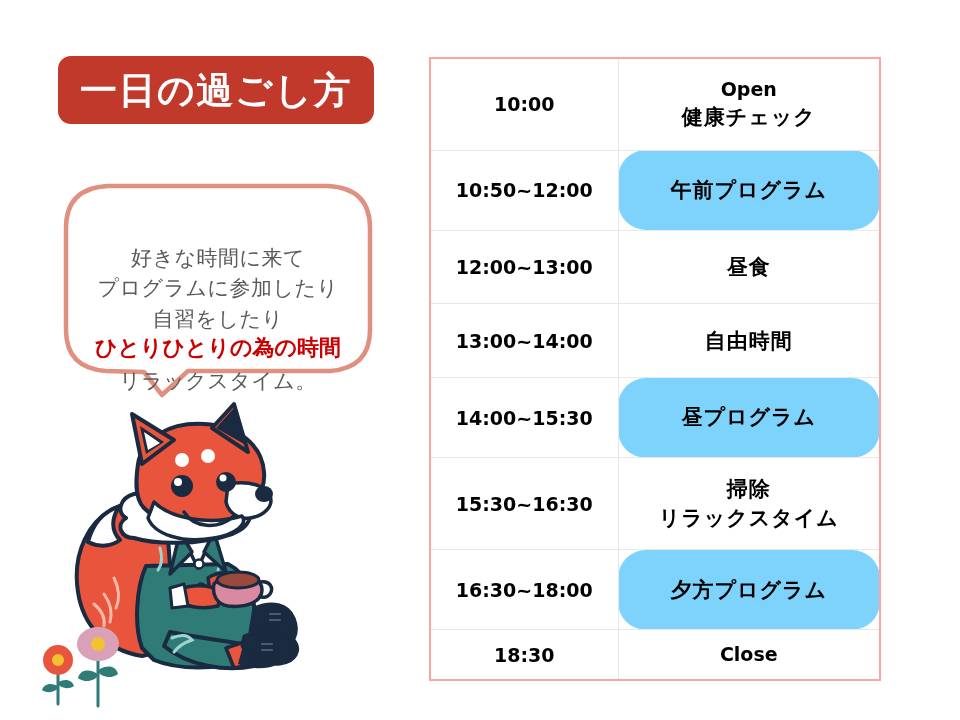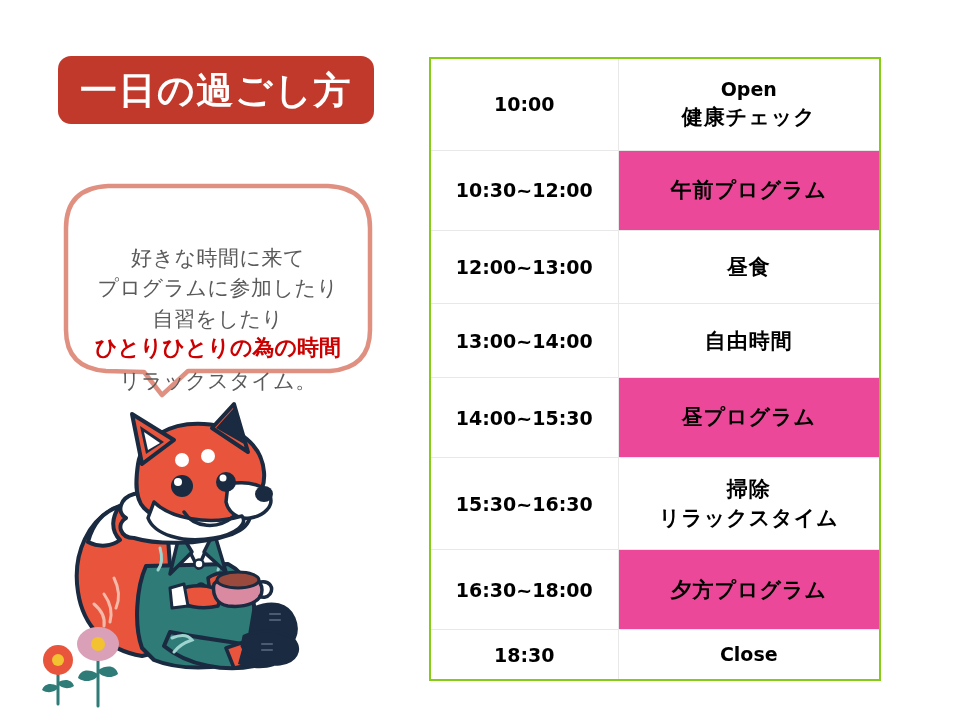--- a/index.html
+++ b/index.html
@@ -121,21 +121,21 @@
     left: 429px;
     top: 57px;
     width: 452px;
     height: 624px;
   }
   table.schedule {
     width: 452px;
     height: 624px;
     border-collapse: collapse;
     table-layout: fixed;
-    border: 2px solid #84cc16;
+    border: 2px solid #fca5a5;
     background: #ffffff;
   }
   table.schedule tr { }
   table.schedule td {
     border: 1px solid #e8e8e8;
     padding: 2px 6px;
     text-align: center;
     vertical-align: middle;
     font-family: "DejaVu Sans", "Liberation Sans", sans-serif;
     color: #000000;
@@ -149,21 +149,22 @@
     white-space: nowrap;
   }
   td.activity-cell {
     width: 262px;
     font-size: 21px;
     font-weight: bold;
     line-height: 1.35;
     margin-left: 36px;
   }
   td.activity-cell.highlight {
-    background: #ec4899;
+    background: #7dd3fc;
+    border-radius: 28px;
   }
   .act-line { display: block; white-space: nowrap; }
   .act-line.latin {
     font-family: "DejaVu Sans", "Liberation Sans", sans-serif;
     font-size: 19px;
     font-weight: bold;
   }
   .act-line.jp {
     font-family: "DejaVu Sans", "Liberation Sans", sans-serif;
     font-size: 21px;
@@ -314,21 +315,21 @@
 
         <tr style="height:90px">
           <td class="time-cell">10:00</td>
           <td class="activity-cell">
             <span class="act-line latin">Open</span>
             <span class="act-line jp">健康チェック</span>
           </td>
         </tr>
 
         <tr style="height:78px">
-          <td class="time-cell">10:30~12:00</td>
+          <td class="time-cell">10:50~12:00</td>
           <td class="activity-cell highlight">
             <span class="act-line jp">午前プログラム</span>
           </td>
         </tr>
 
         <tr style="height:72px">
           <td class="time-cell">12:00~13:00</td>
           <td class="activity-cell">
             <span class="act-line jp">昼食</span>
           </td>

